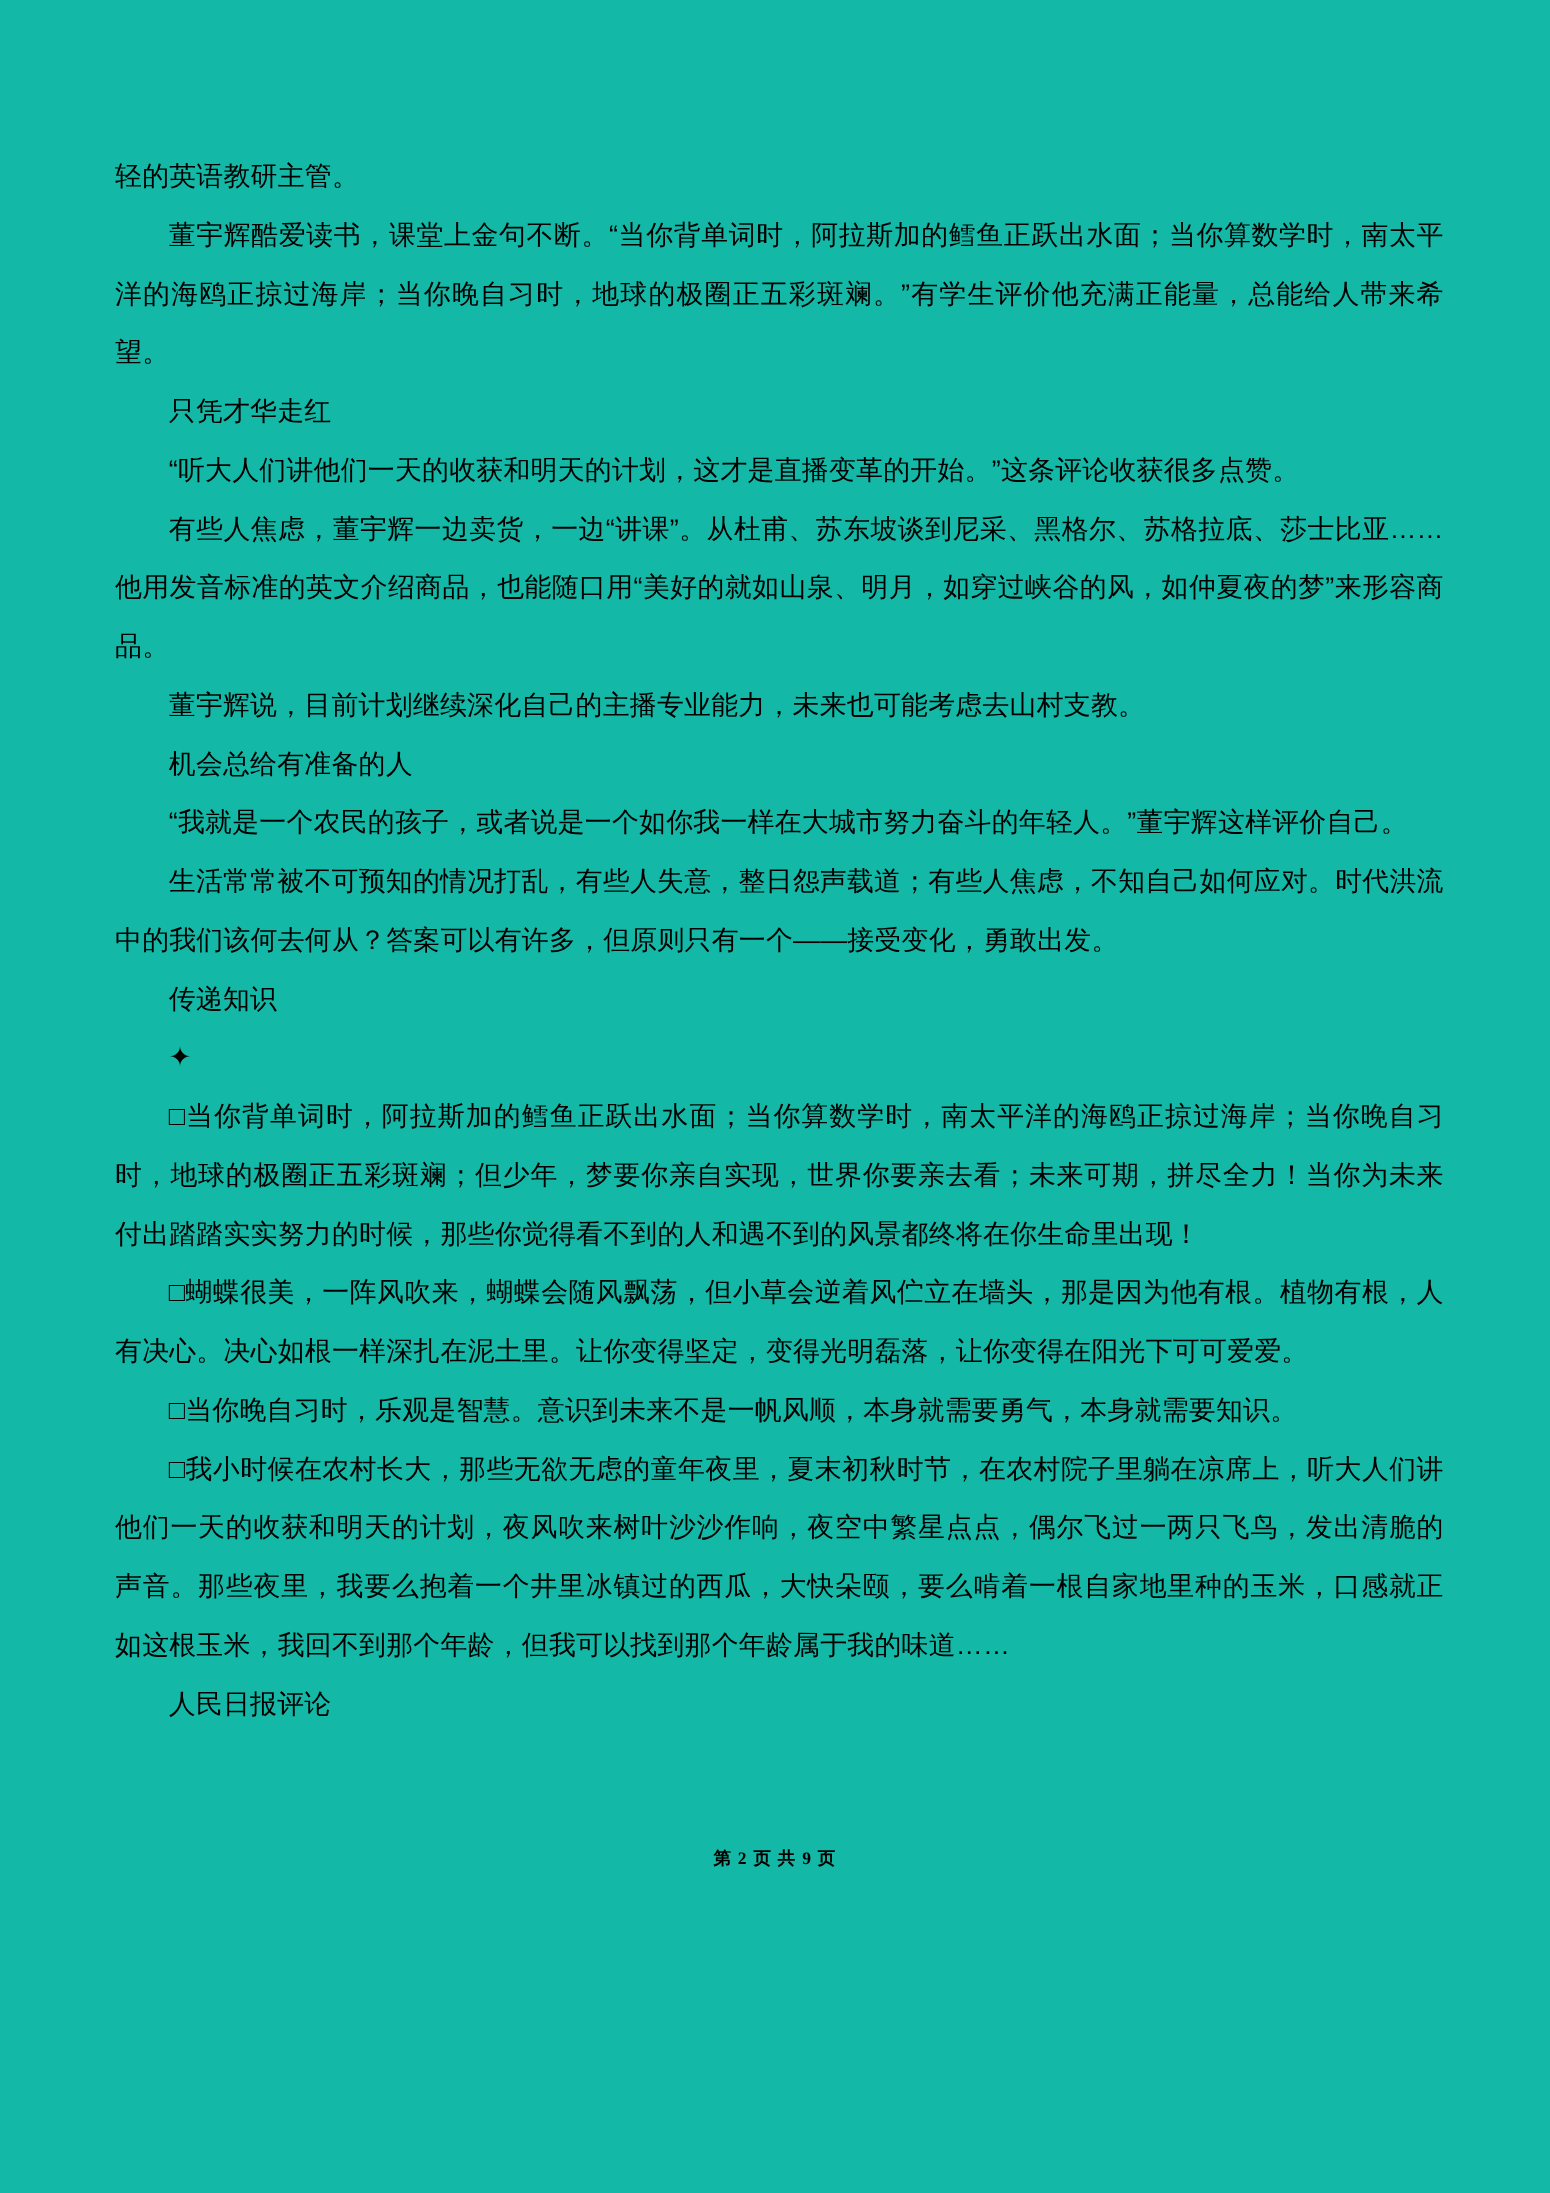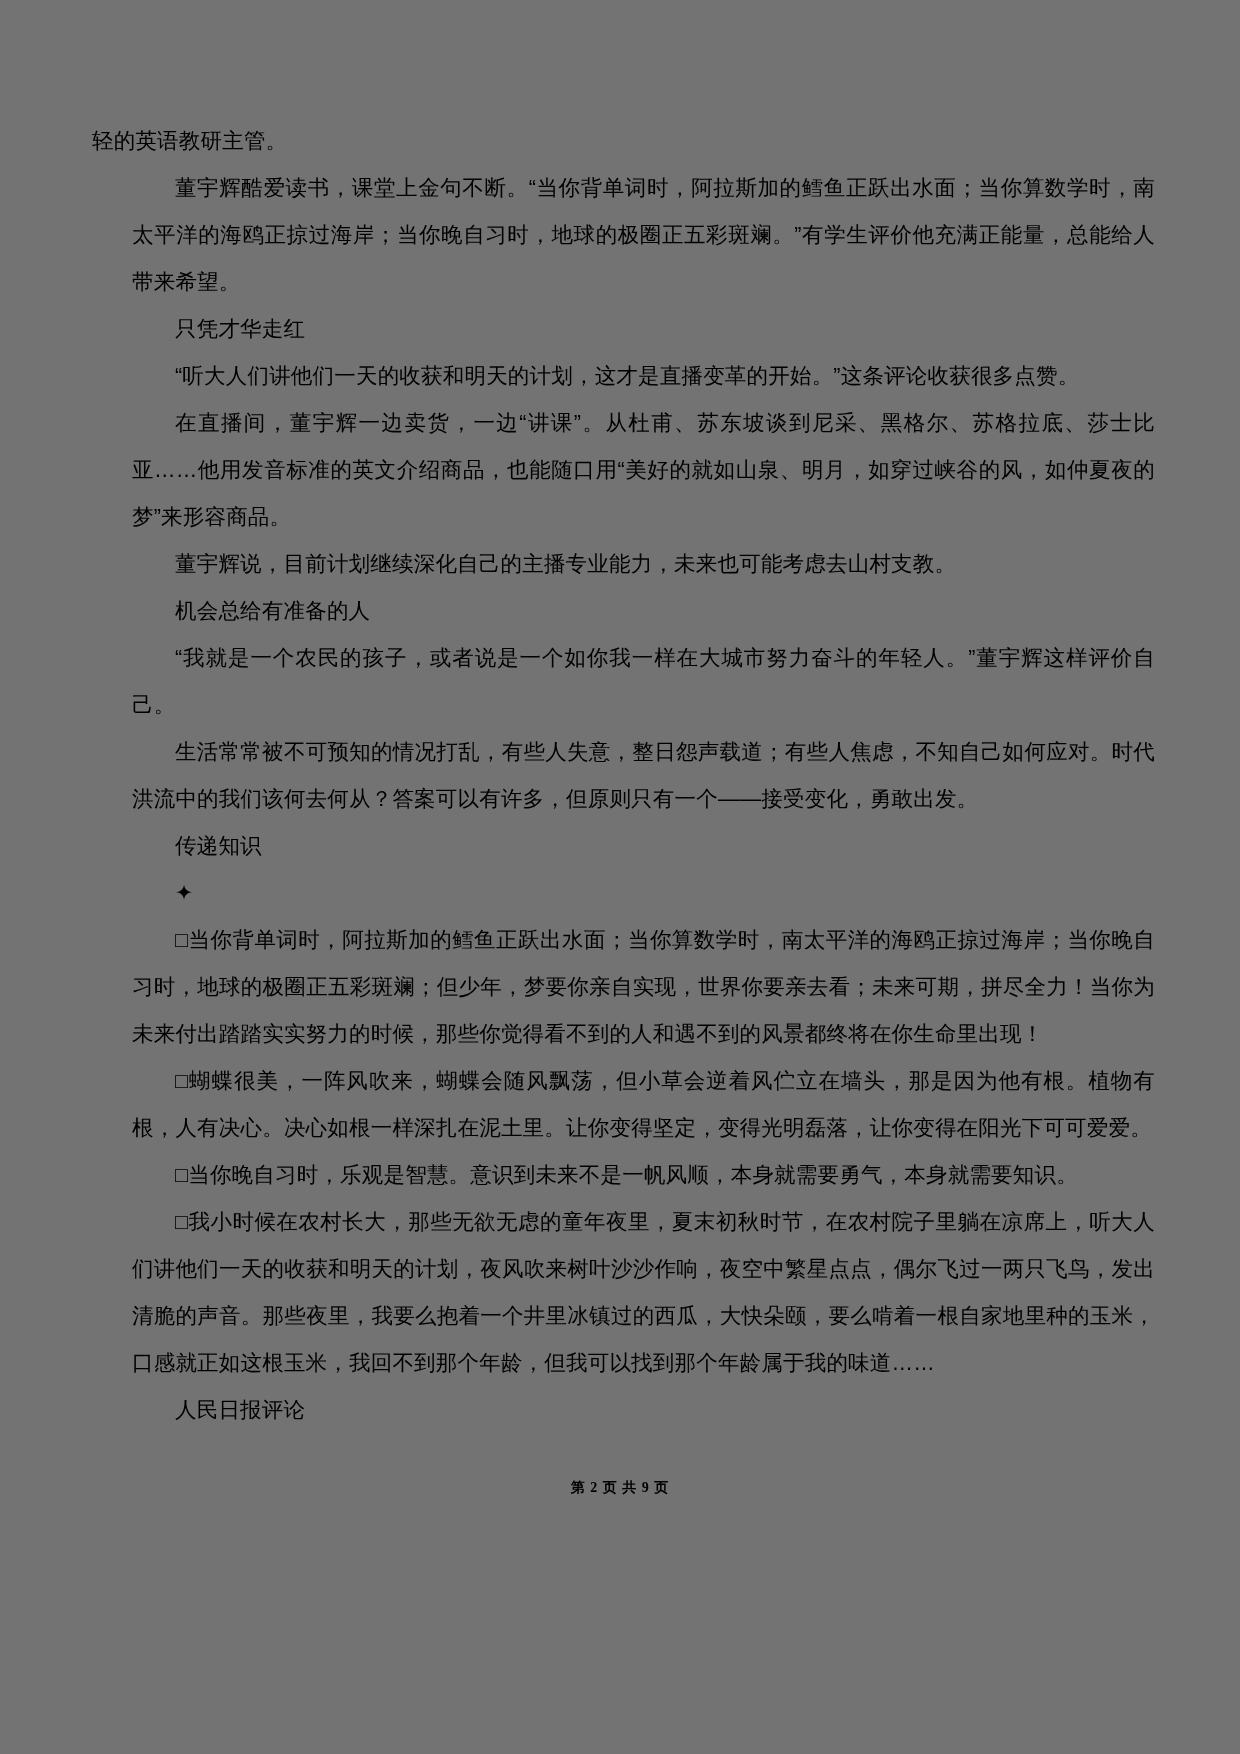--- a/index.html
+++ b/index.html
@@ -14,42 +14,41 @@
     color: #000000;
     position: relative;
     overflow: hidden;
   }
   .page {
     position: absolute;
     left: 0;
     top: 0;
     width: 1240px;
     height: 1754px;
-    background: #737373;
+    background: #14b8a6;
     box-sizing: border-box;
   }
   .content {
     position: absolute;
     left: 92px;
     top: 118px;
     width: 1063px;
   }
   p.para {
     margin: 0 0 0 0;
     font-size: 21.5px;
     line-height: 47px;
     text-align: justify;
     text-justify: inter-ideograph;
     letter-spacing: 0.2px;
     word-break: break-all;
     white-space: normal;
   }
   p.indent {
     text-indent: 43px;
-    margin-left: 40px;
   }
   p.noindent {
     text-indent: 0;
   }
   .diamond {
     font-size: 19px;
     line-height: 47px;
   }
   .footer-inner {
     display: inline-block;
@@ -74,21 +73,21 @@
   <div class="content">
 
     <p class="para noindent">轻的英语教研主管。</p>
 
     <p class="para indent">董宇辉酷爱读书，课堂上金句不断。“当你背单词时，阿拉斯加的鳕鱼正跃出水面；当你算数学时，南太平洋的海鸥正掠过海岸；当你晚自习时，地球的极圈正五彩斑斓。”有学生评价他充满正能量，总能给人带来希望。</p>
 
     <p class="para indent">只凭才华走红</p>
 
     <p class="para indent">“听大人们讲他们一天的收获和明天的计划，这才是直播变革的开始。”这条评论收获很多点赞。</p>
 
-    <p class="para indent">在直播间，董宇辉一边卖货，一边“讲课”。从杜甫、苏东坡谈到尼采、黑格尔、苏格拉底、莎士比亚……他用发音标准的英文介绍商品，也能随口用“美好的就如山泉、明月，如穿过峡谷的风，如仲夏夜的梦”来形容商品。</p>
+    <p class="para indent">有些人焦虑，董宇辉一边卖货，一边“讲课”。从杜甫、苏东坡谈到尼采、黑格尔、苏格拉底、莎士比亚……他用发音标准的英文介绍商品，也能随口用“美好的就如山泉、明月，如穿过峡谷的风，如仲夏夜的梦”来形容商品。</p>
 
 
     <p class="para indent">董宇辉说，目前计划继续深化自己的主播专业能力，未来也可能考虑去山村支教。</p>
 
     <p class="para indent">机会总给有准备的人</p>
 
     <p class="para indent">“我就是一个农民的孩子，或者说是一个如你我一样在大城市努力奋斗的年轻人。”董宇辉这样评价自己。</p>
 
     <p class="para indent">生活常常被不可预知的情况打乱，有些人失意，整日怨声载道；有些人焦虑，不知自己如何应对。时代洪流中的我们该何去何从？答案可以有许多，但原则只有一个——接受变化，勇敢出发。</p>
 

